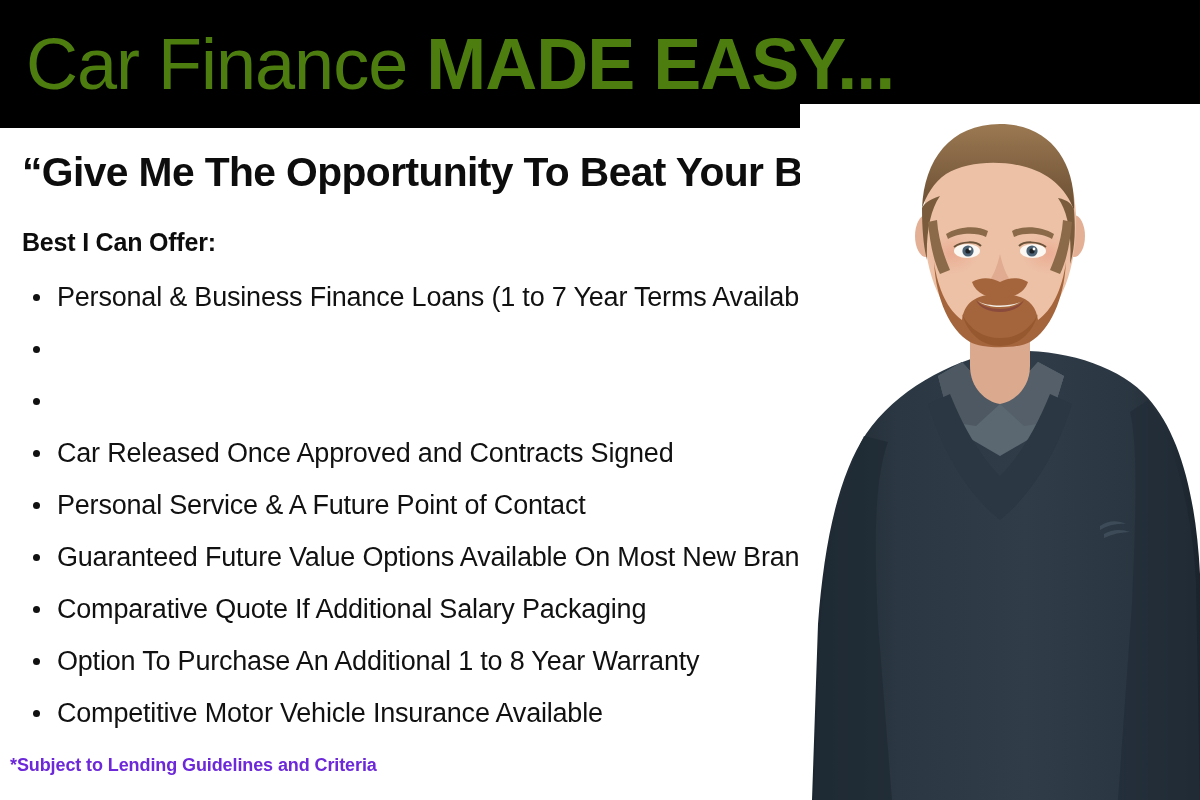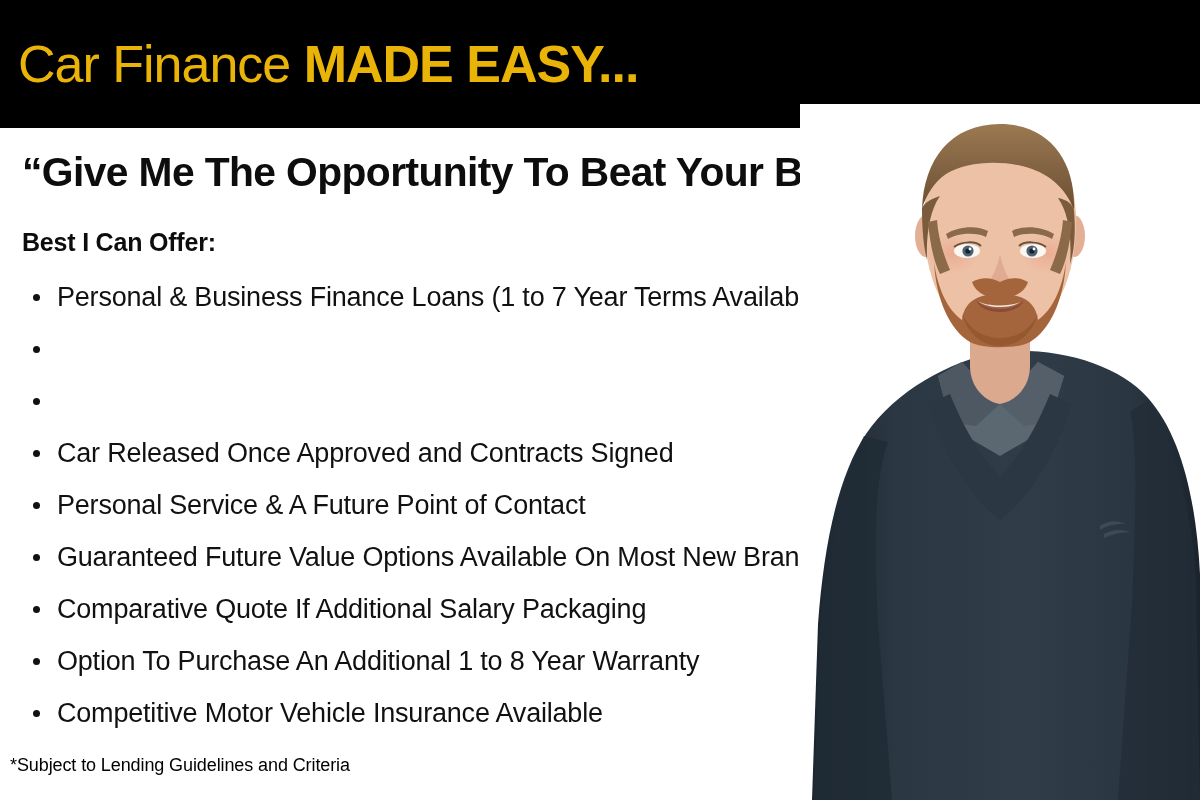--- a/index.html
+++ b/index.html
@@ -23,26 +23,26 @@
     position: absolute;
     left: 0;
     top: 0;
     width: 1200px;
     height: 128px;
     background: #000000;
     overflow: hidden;
   }
   .header-title {
     position: absolute;
-    left: 18px;
+    left: 26px;
     top: 50%;
     transform: translateY(-50%);
     white-space: nowrap;
-    color: #eab308;
-    font-size: 52px;
+    color: #4d7c0f;
+    font-size: 72px;
     line-height: 1;
     letter-spacing: -1px;
   }
   .header-title .light {
     font-weight: 400;
   }
   .header-title .heavy {
     font-weight: 700;
   }
 
@@ -110,23 +110,23 @@
     height: 7px;
     margin-top: -3px;
     background: #111111;
     border-radius: 50%;
   }
 
   .footnote {
     position: absolute;
     left: 10px;
     top: 627px;
-    color: #000000;
+    color: #6d28d9;
     font-size: 18px;
-    font-weight: 400;
+    font-weight: 700;
     letter-spacing: -0.1px;
     white-space: nowrap;
   }
 
   
   .portrait {
     position: absolute;
     right: 0;
     top: 104px;
     width: 400px;

